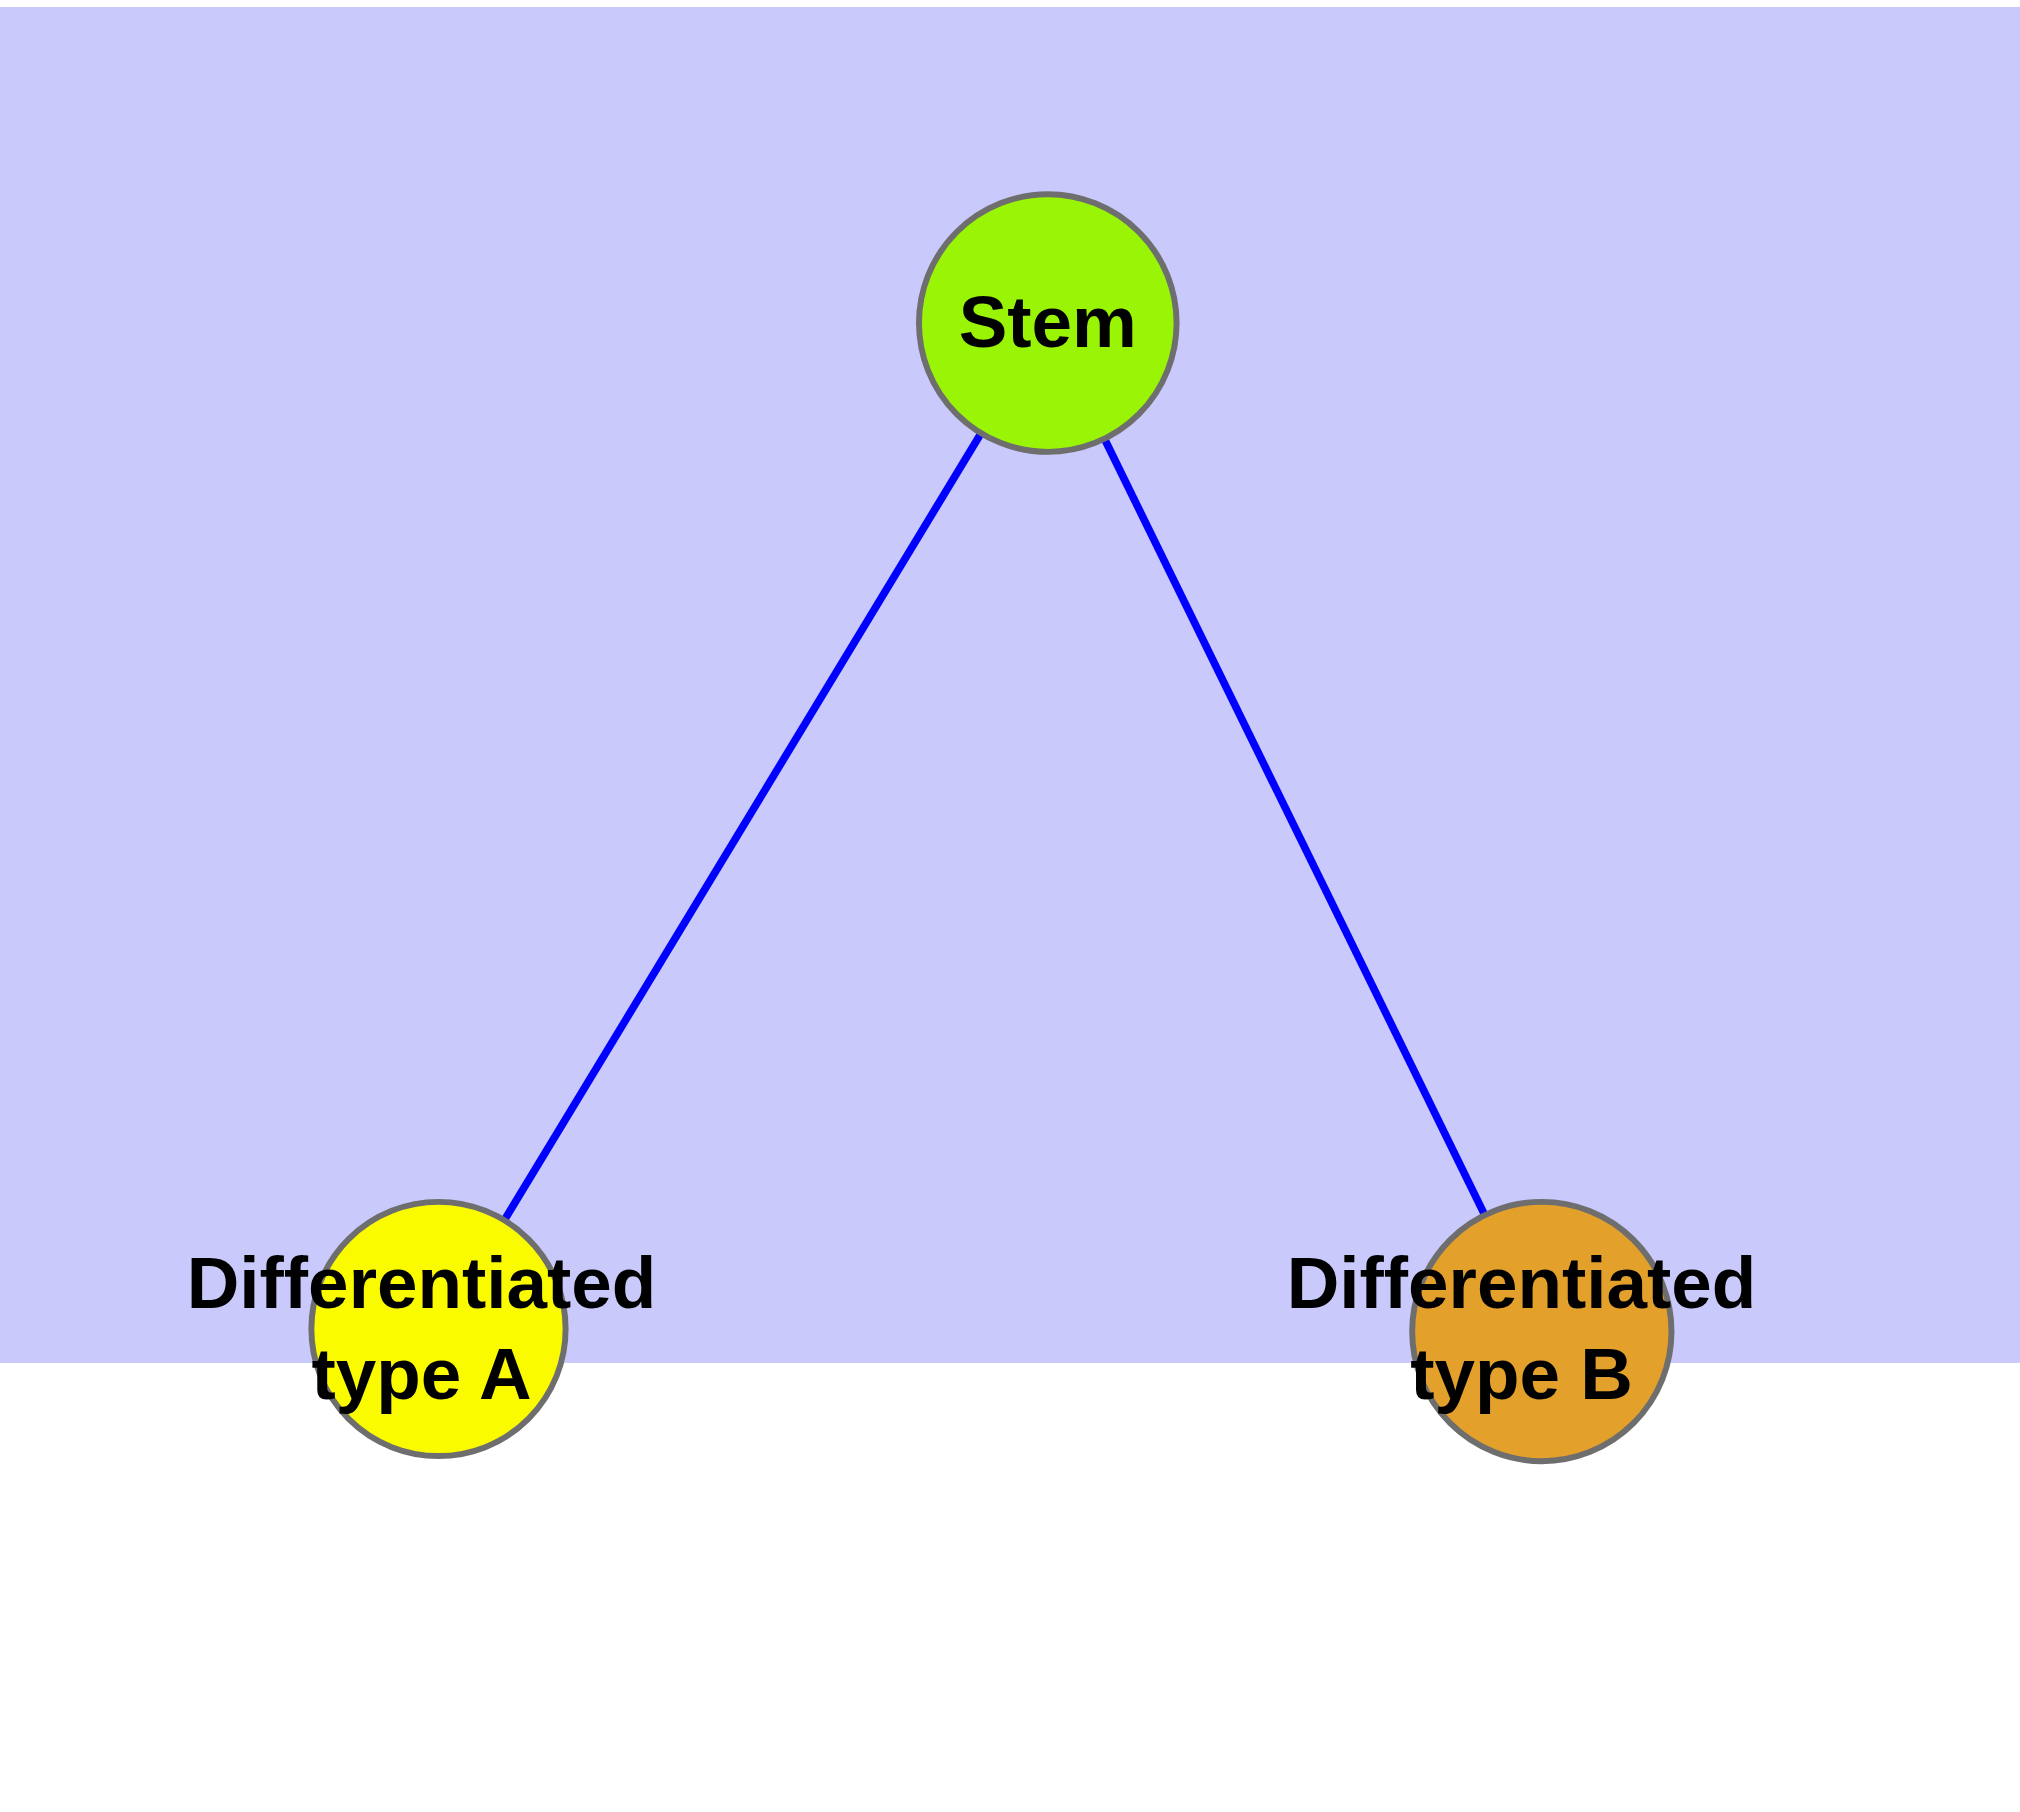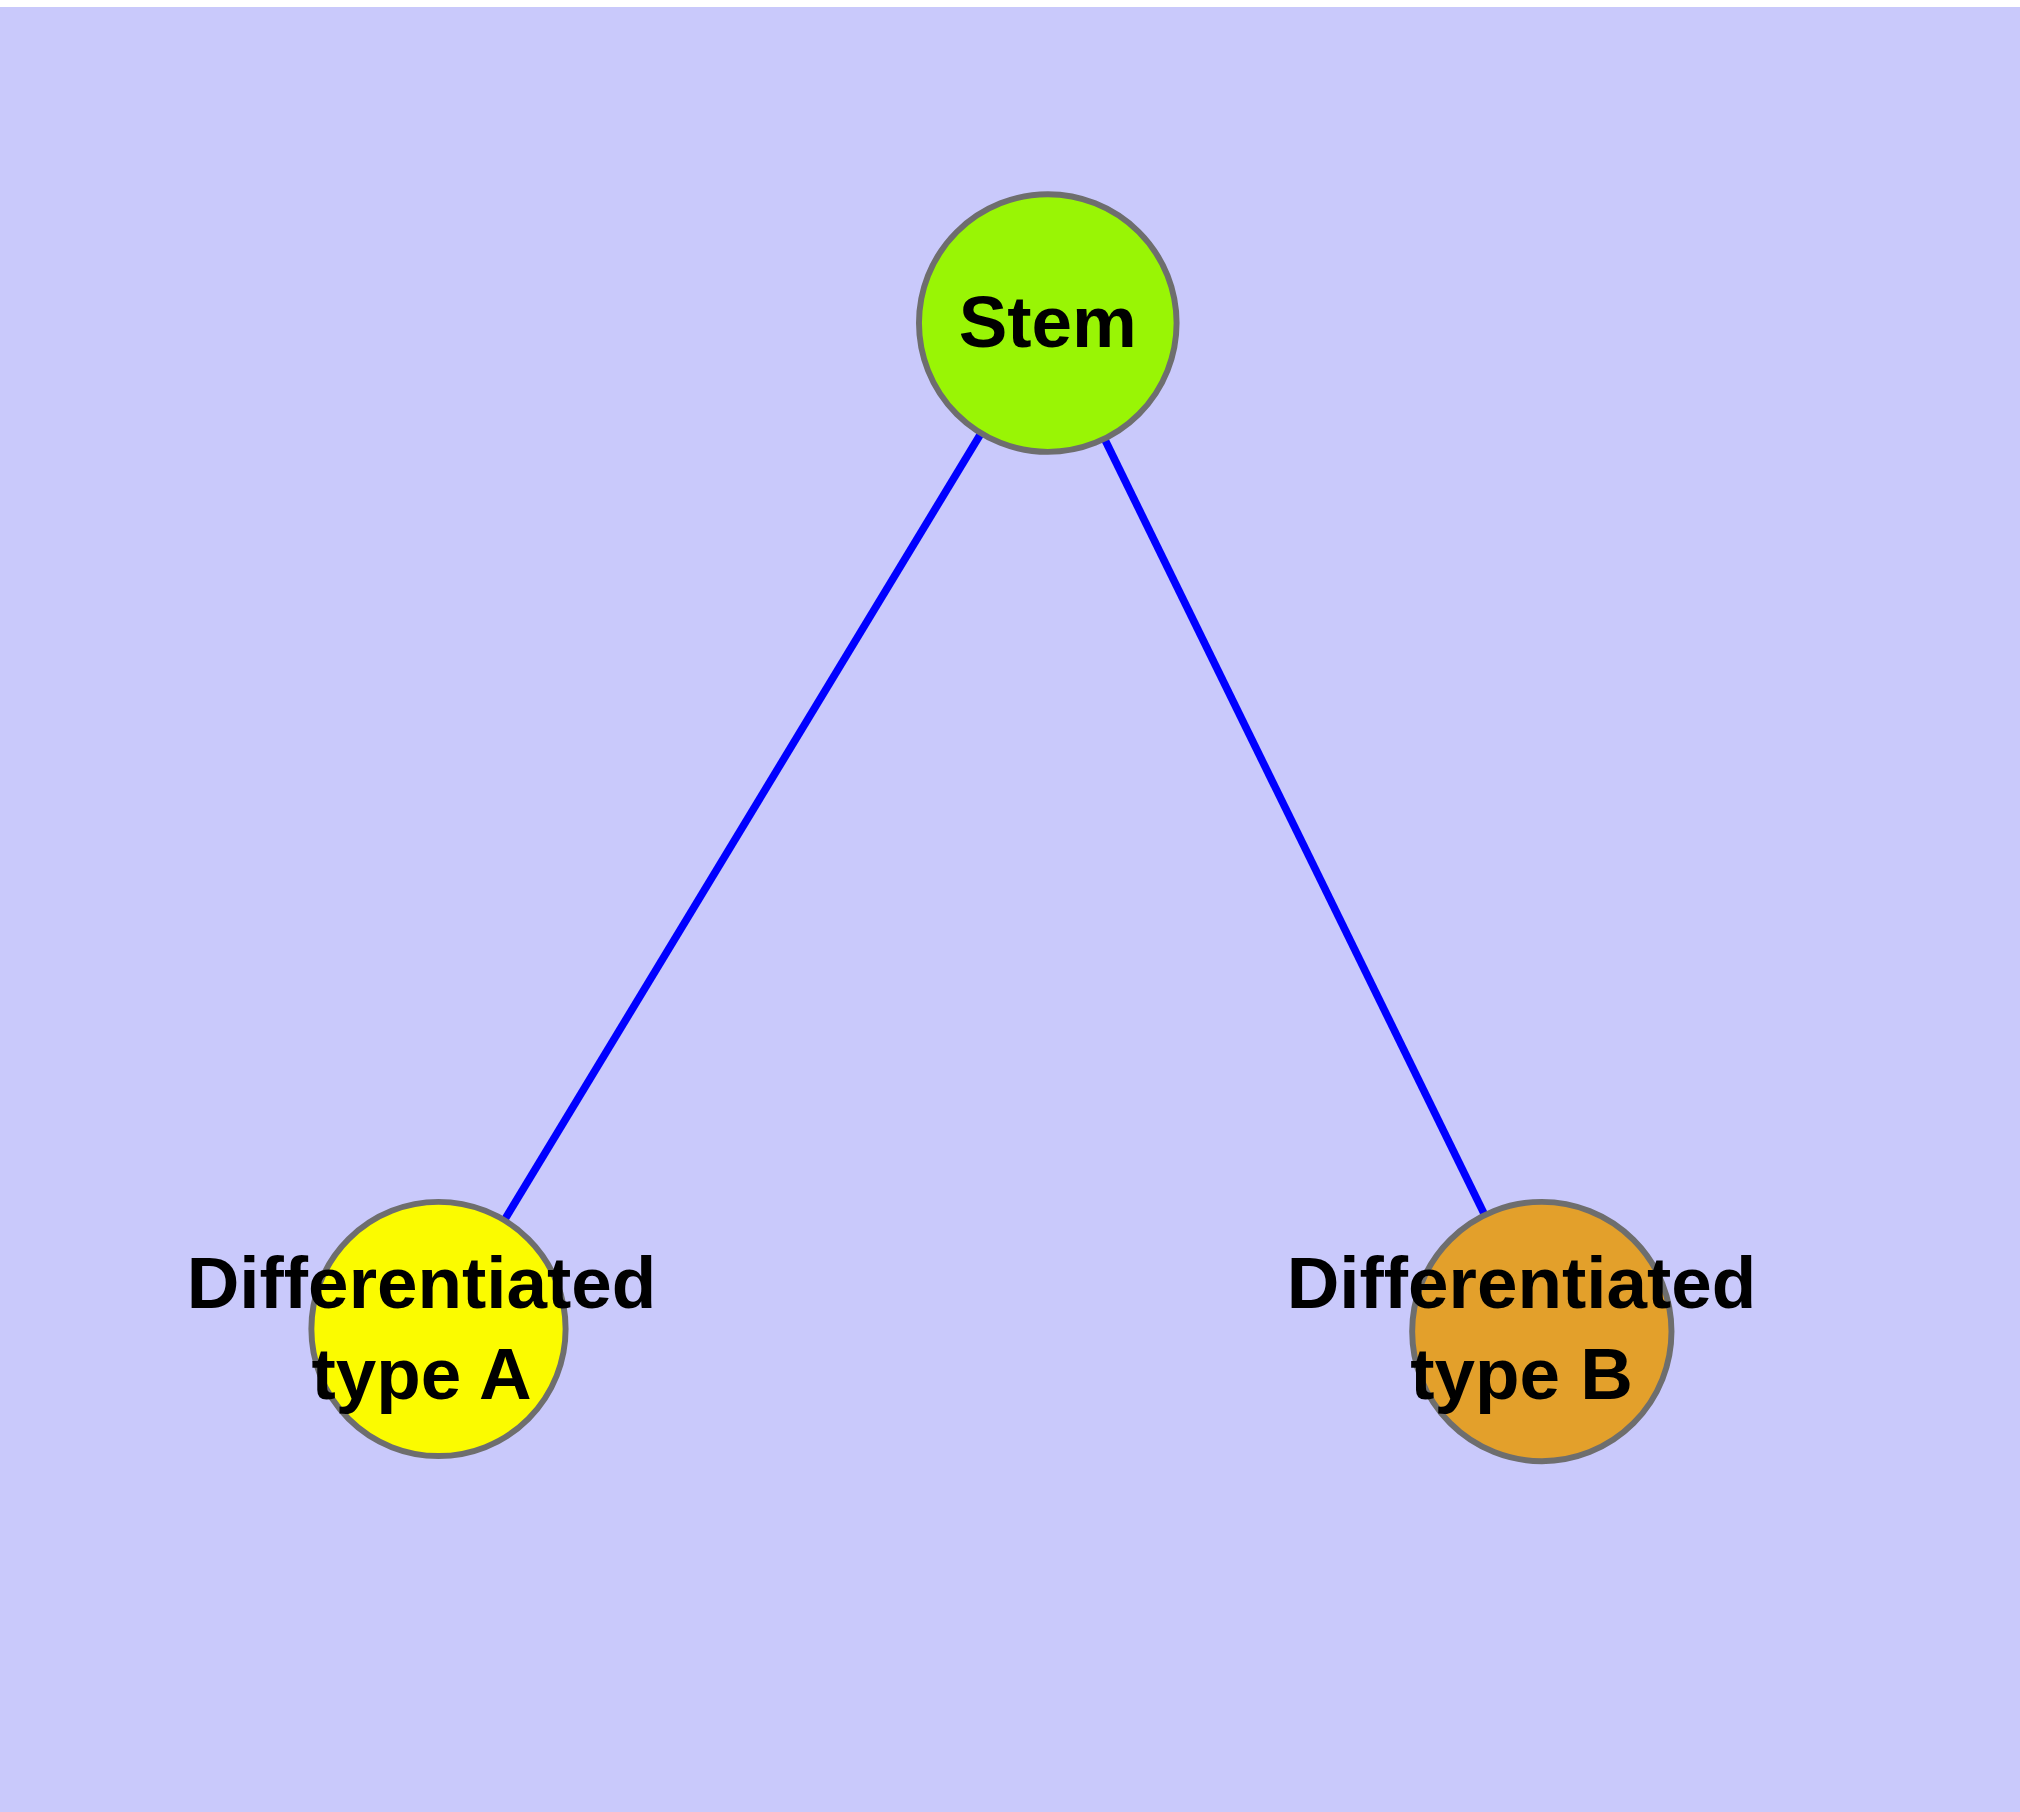--- a/index.html
+++ b/index.html
@@ -15,21 +15,21 @@
     width: 2021px;
     height: 1812px;
     background: #ffffff;
     overflow: hidden;
   }
   #plot-area {
     position: absolute;
     left: 0;
     top: 6.8px;
     width: 2021px;
-    height: 1805px;
+    height: 1356px;
     background: #c9c9fb;
   }
   svg.graph-svg {
     position: absolute;
     left: 0;
     top: 0;
     width: 2021px;
     height: 1805px;
     display: block;
   }

